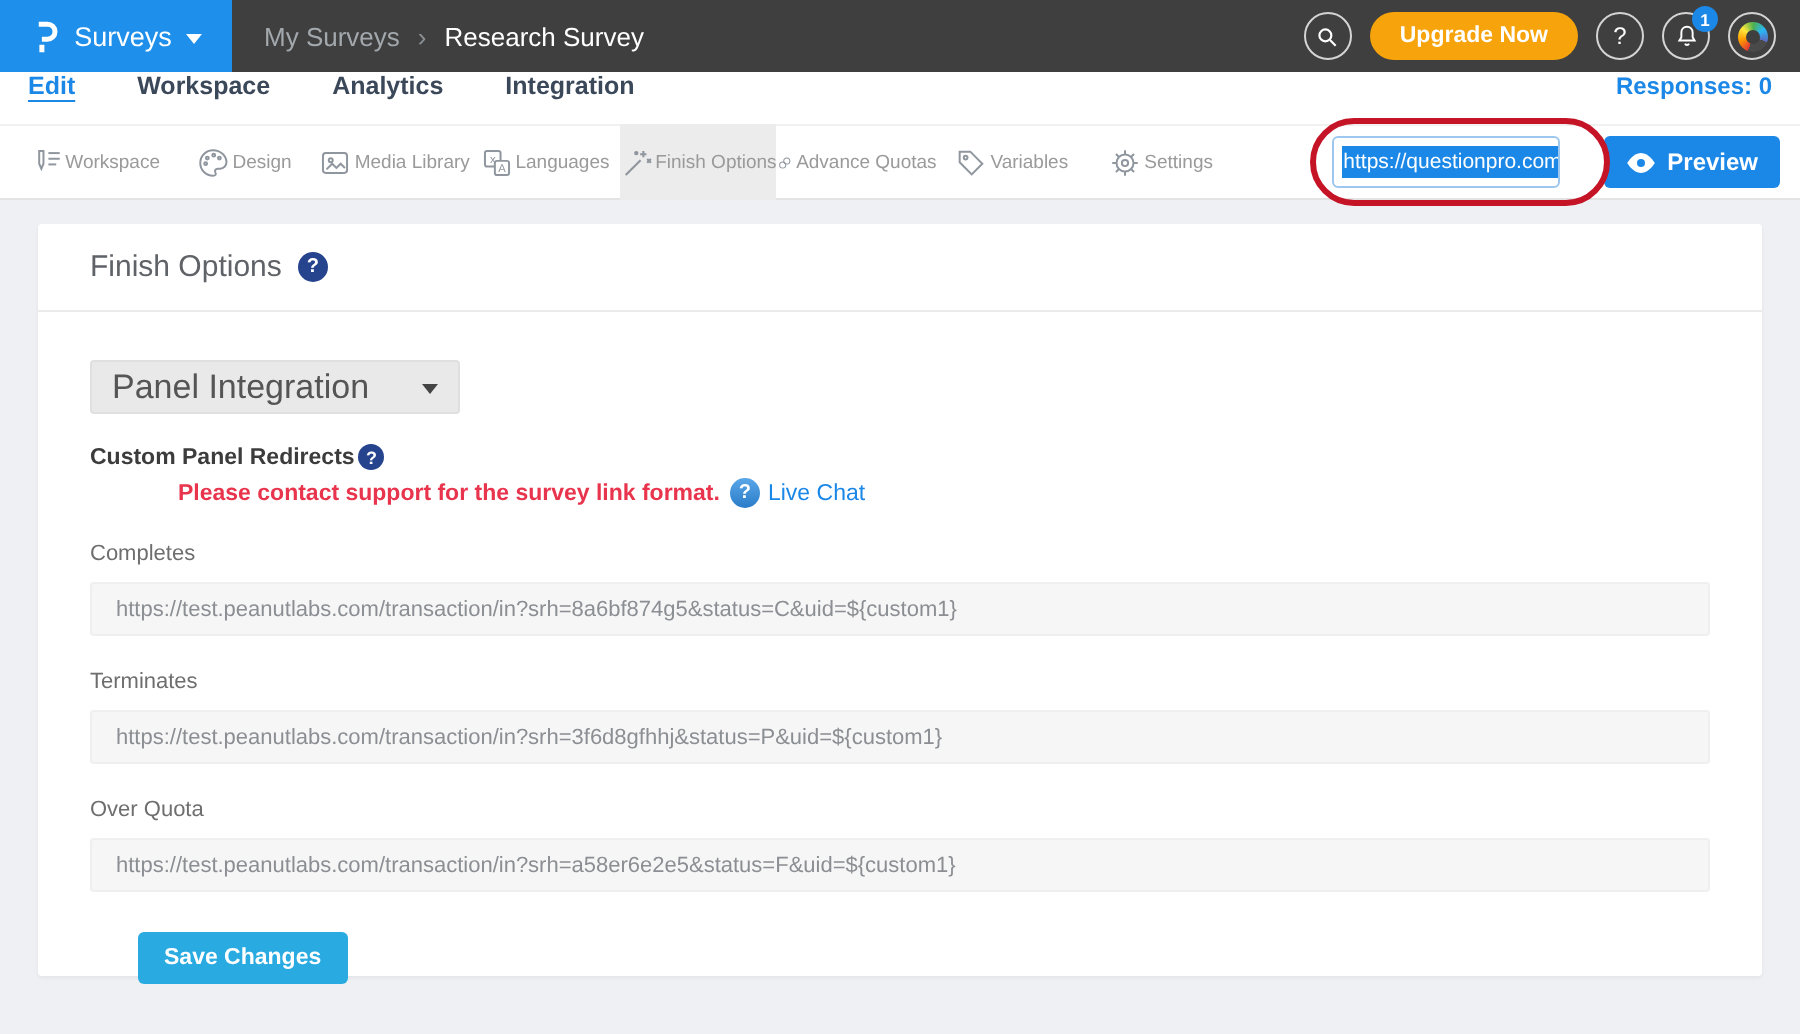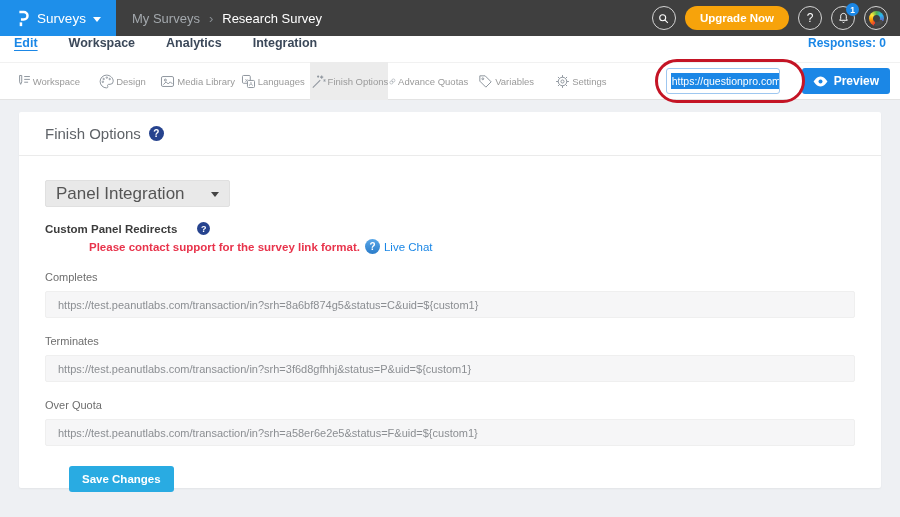--- a/index.html
+++ b/index.html
@@ -65,21 +65,21 @@
     cursor:pointer; flex:none; }
   .help-dot.small { width:13px; height:13px; font-size:9px; }
   .chat-dot { width:15px; height:15px; border-radius:50%;
     background:linear-gradient(#5AA7E8,#2A7CC9); color:#fff; font-size:10px; font-weight:bold;
     display:inline-flex; align-items:center; justify-content:center; cursor:pointer; margin:0 4px 0 5px; }
   .card-body { padding:24px 26px 0; }
   .select { width:185px; height:27px; background:#E9E9E9; border:1px solid #E0E0E0; border-radius:2px;
     display:flex; align-items:center; justify-content:space-between; padding:0 10px; font-size:17px;
     color:#555; cursor:pointer; margin-bottom:15px; }
   .select .caret-down { border-top-color:#444; }
-  .section-head { display:flex; align-items:center; gap:20px; font-size:11.5px; font-weight:bold;
+  .section-head { display:flex; align-items:center; gap:2px; font-size:11.5px; font-weight:bold;
     color:#3C3C3C; margin-bottom:4px; }
   .notice { display:flex; align-items:center; font-size:11.5px; font-weight:bold; }
   .notice .red { color:#E8344C;padding-left:44px; }
   .notice a { color:#1B87E6; text-decoration:none; cursor:pointer; font-weight:normal; font-size:11.5px; }
   .field-label { display:block; font-size:11px; color:#6E6E6E; margin:17px 0 8px; }
   .field-input { width:100%; height:27px; background:#F6F6F7; border:1px solid #EFEFEF; border-radius:2px;
     font-size:11px; color:#8B8E92; padding:0 12px; font-family:"Liberation Sans", sans-serif; }
   .save-btn { margin-top:20px; background:#29ABE2; border:none; border-radius:3px; color:#fff;
     font-size:11.5px; font-weight:bold; padding:7px 13px; cursor:pointer;margin-left:24px; }
 </style>

